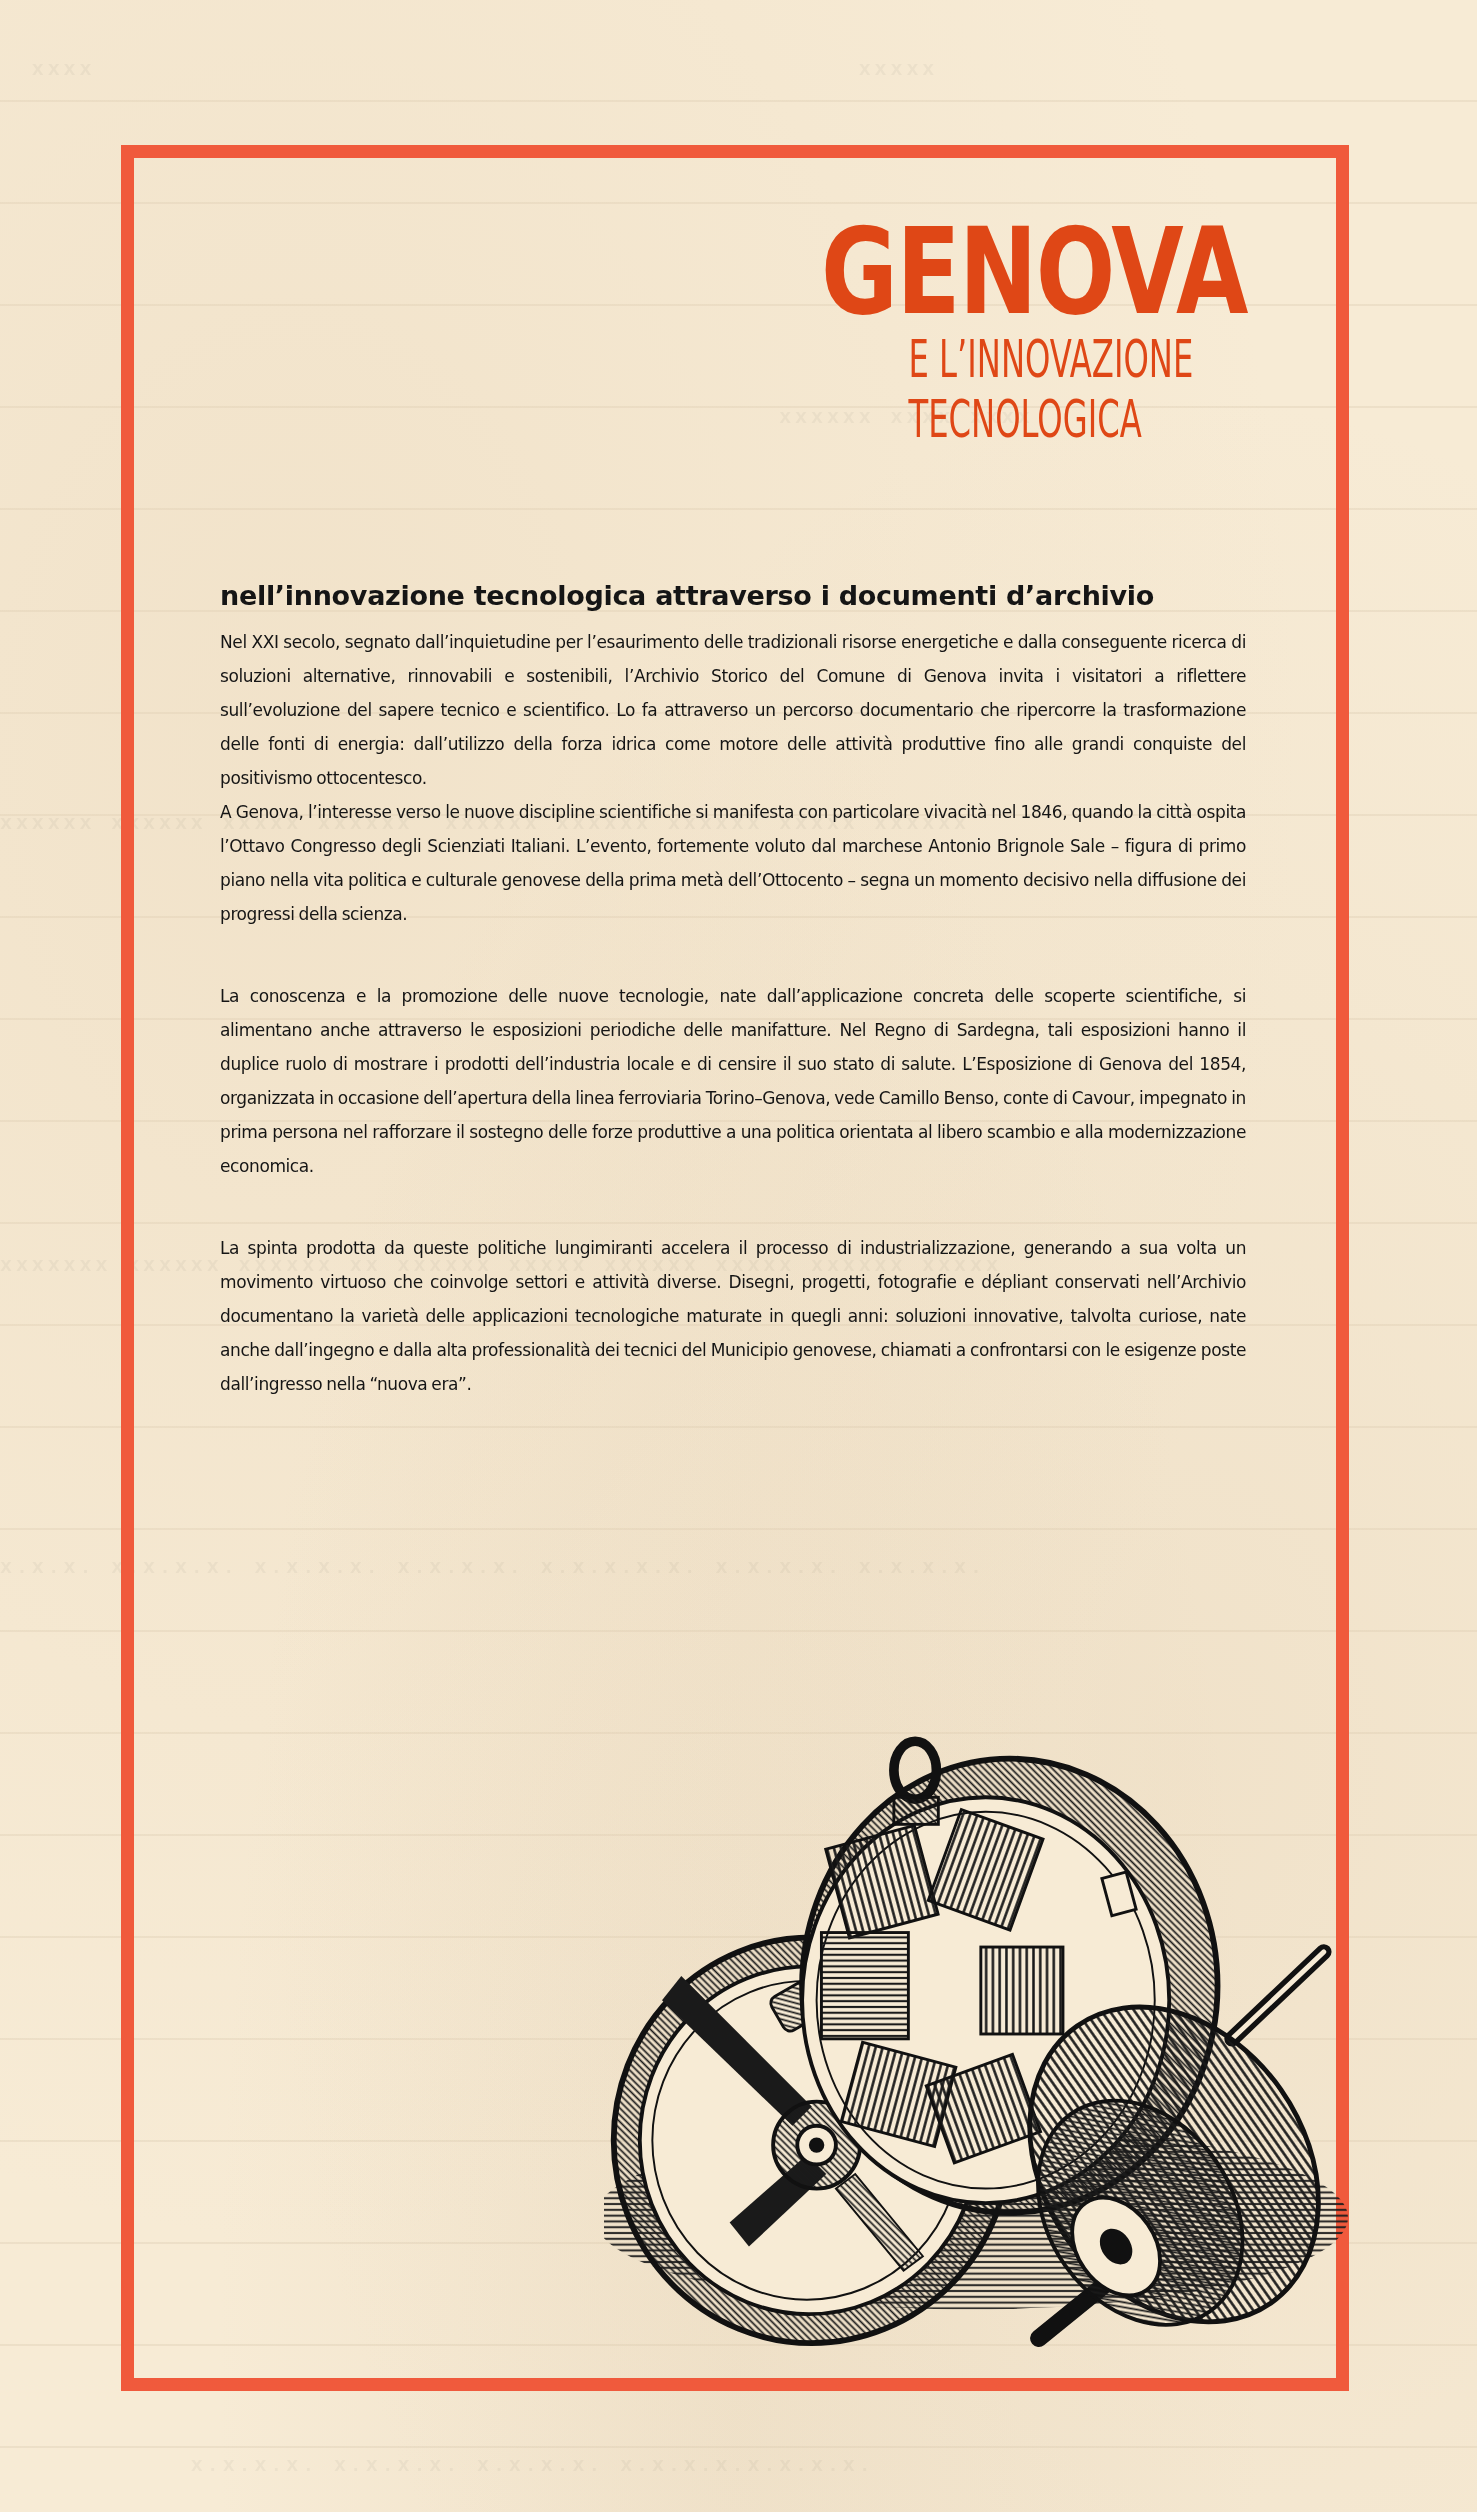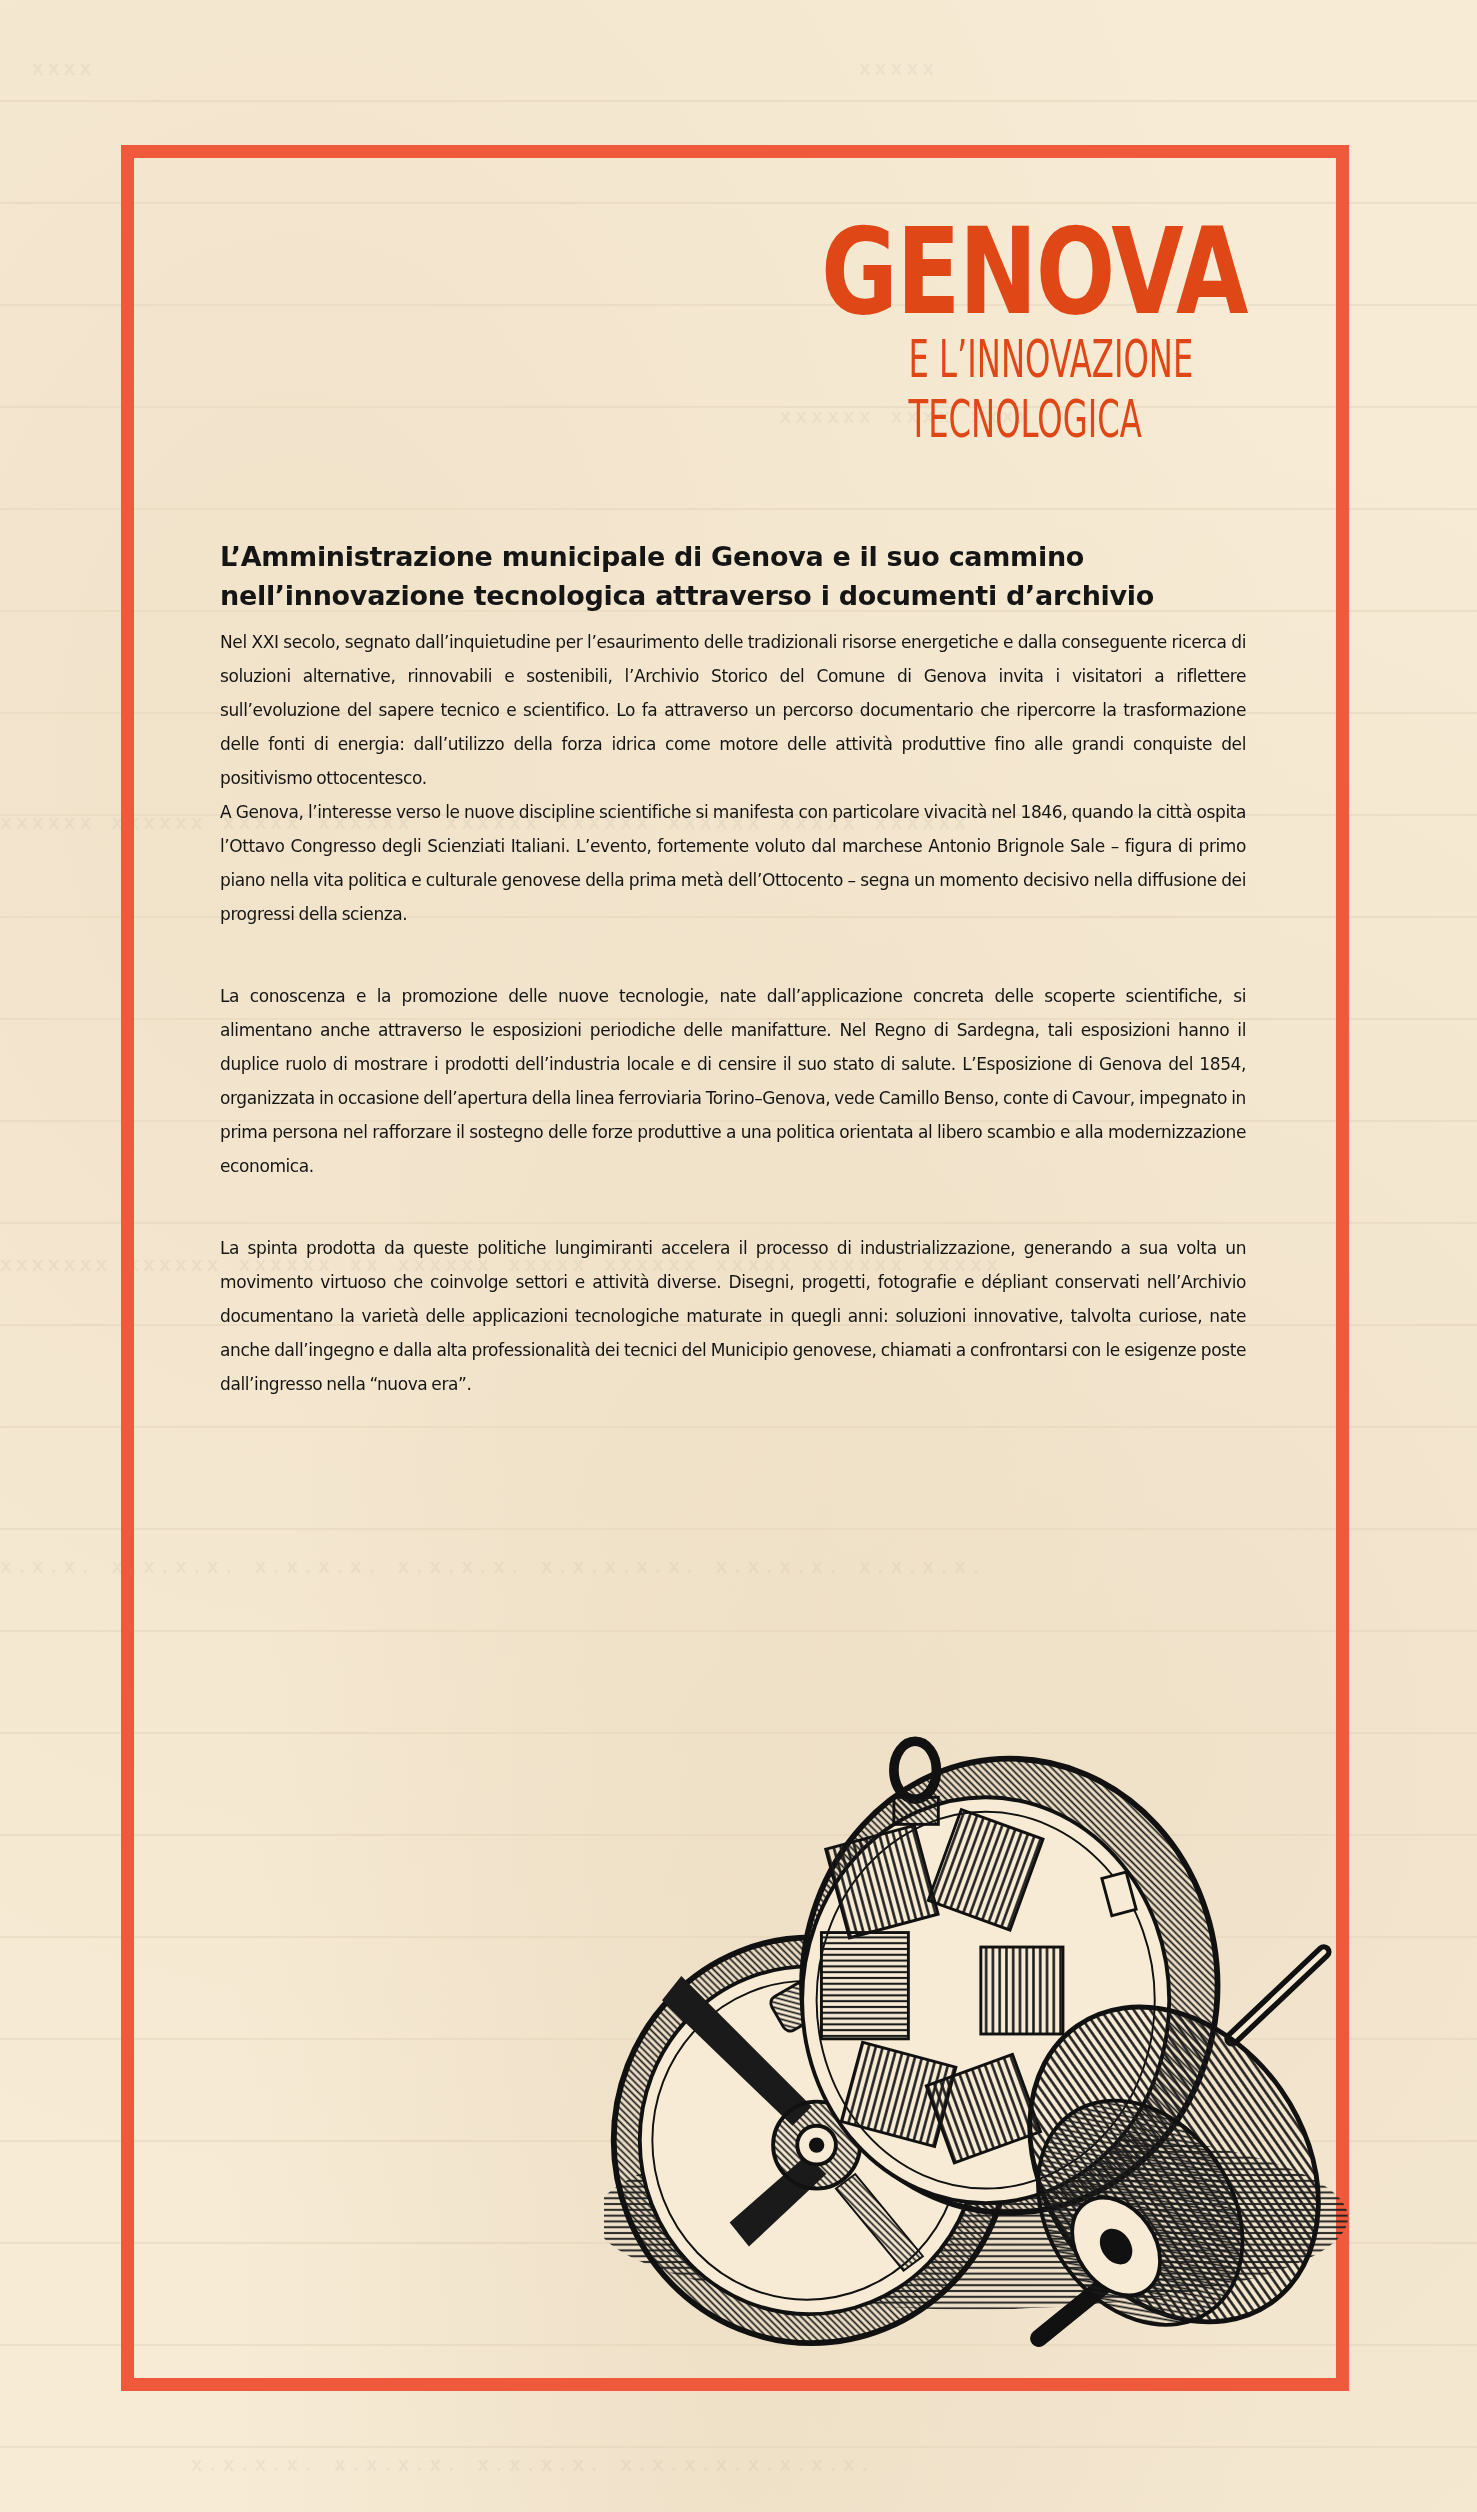--- a/index.html
+++ b/index.html
@@ -80,21 +80,21 @@
 <div class="frame"></div>
 
 <header class="title-block">
   <span class="title-main">GENOVA</span>
   <span class="title-sub">E L’INNOVAZIONE</span>
   <span class="title-sub">TECNOLOGICA</span>
 </header>
 
 <main class="content">
   <h2 class="heading">
-    <span>L’Amministrazione municipale di Genova e il suo cammino</span><br>
+    <br>
     <span>nell’innovazione tecnologica attraverso i documenti d’archivio</span>
   </h2>
   <p class="para" lang="it">Nel XXI secolo, segnato dall’inquietudine per l’esaurimento delle tradizionali risorse energetiche e dalla conseguente ricerca di soluzioni alternative, rinnovabili e sostenibili, l’Archivio Storico del Comune di Genova invita i visitatori a riflettere sull’evoluzione del sapere tecnico e scientifico. Lo fa attraverso un percorso documentario che ripercorre la trasformazione delle fonti di energia: dall’utilizzo della forza idrica come motore delle attività produttive fino alle grandi conquiste del positivismo ottocentesco.</p>
   <p class="para" lang="it">A Genova, l’interesse verso le nuove discipline scientifiche si manifesta con particolare vivacità nel 1846, quando la città ospita l’Ottavo Congresso degli Scienziati Italiani. L’evento, fortemente voluto dal marchese Antonio Brignole Sale – figura di primo piano nella vita politica e culturale genovese della prima metà dell’Ottocento – segna un momento decisivo nella diffusione dei progressi della scienza.</p>
   <p class="para gap" lang="it">La conoscenza e la promozione delle nuove tecnologie, nate dall’applicazione concreta delle scoperte scientifiche, si alimentano anche attraverso le esposizioni periodiche delle manifatture. Nel Regno di Sardegna, tali esposizioni hanno il duplice ruolo di mostrare i prodotti dell’industria locale e di censire il suo stato di salute. L’Esposizione di Genova del 1854, organizzata in occasione dell’apertura della linea ferroviaria Torino–Genova, vede Camillo Benso, conte di Cavour, impegnato in prima persona nel rafforzare il sostegno delle forze produttive a una politica orientata al libero scambio e alla modernizzazione economica.</p>
   <p class="para gap" lang="it">La spinta prodotta da queste politiche lungimiranti accelera il processo di industrializzazione, generando a sua volta un movimento virtuoso che coinvolge settori e attività diverse. Disegni, progetti, fotografie e dépliant conservati nell’Archivio documentano la varietà delle applicazioni tecnologiche maturate in quegli anni: soluzioni innovative, talvolta curiose, nate anche dall’ingegno e dalla alta professionalità dei tecnici del Municipio genovese, chiamati a confrontarsi con le esigenze poste dall’ingresso nella “nuova era”.</p>
 </main>
 
 <svg class="engraving" viewBox="0 0 800 650">
   <defs>

